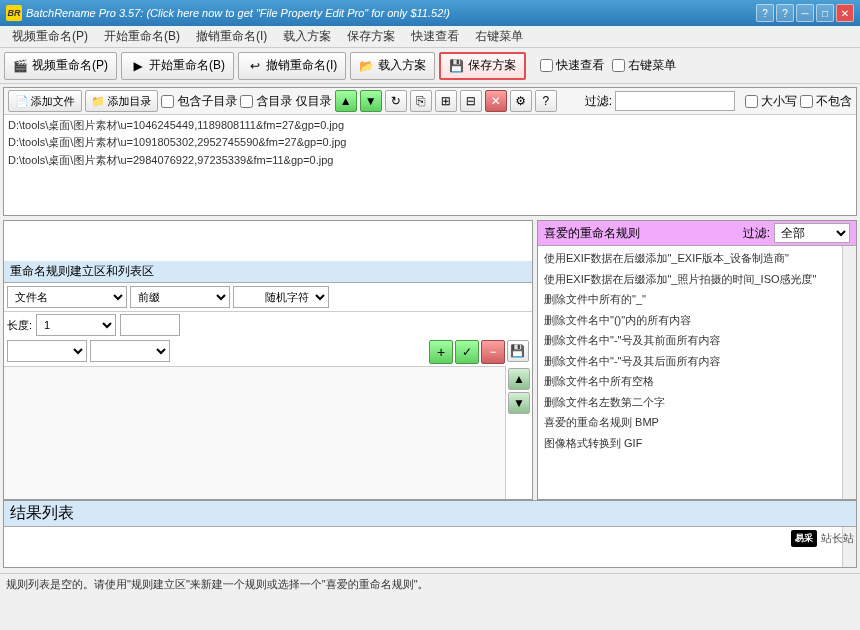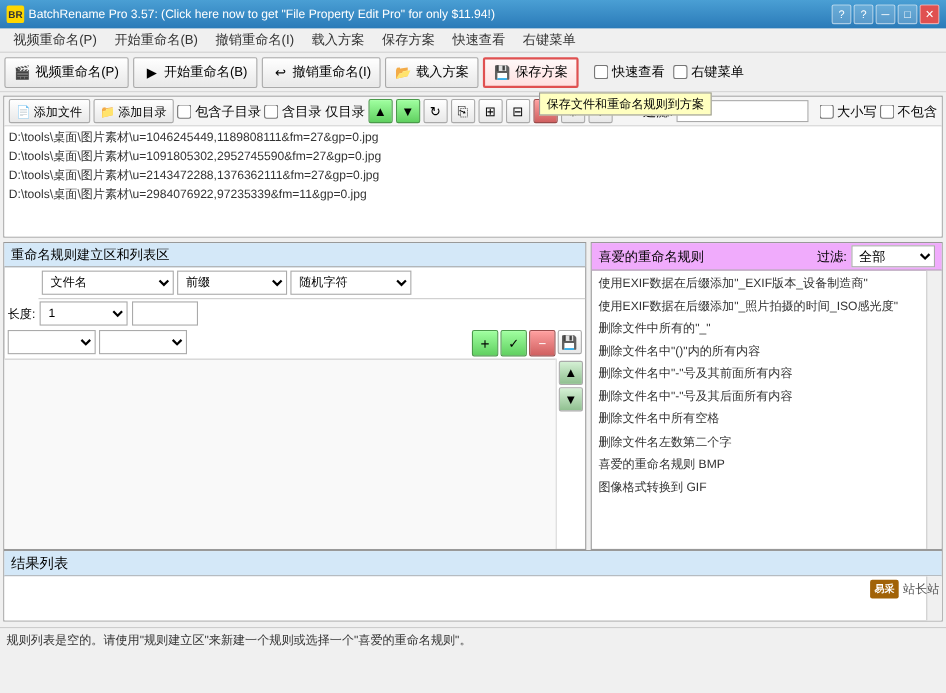--- a/index.html
+++ b/index.html
@@ -18,20 +18,21 @@
       display: flex;
       align-items: center;
       justify-content: space-between;
       height: 26px;
     }
     .title-bar-left {
       display: flex;
       align-items: center;
       gap: 4px;
       font-size: 11px;
+      font-style: italic;
     }
     .title-bar-icon {
       width: 16px;
       height: 16px;
       background: #ffd700;
       border-radius: 2px;
       display: flex;
       align-items: center;
       justify-content: center;
       font-size: 9px;
@@ -191,28 +192,28 @@
       border: 1px solid #999;
       background: white;
       display: flex;
       flex-direction: column;
     }
     .rules-builder-header {
       background: #d4e8f8;
       padding: 2px 6px;
       font-size: 12px;
       border-bottom: 1px solid #aaa;
+      margin-top: 40px;
     }
     .rules-builder-toolbar {
       padding: 3px;
       border-bottom: 1px solid #ccc;
       display: flex;
       gap: 3px;
       align-items: center;
-      margin-left: 31px;
     }
     .select-box {
       height: 22px;
       border: 1px solid #aaa;
       background: white;
       font-size: 11px;
       padding: 1px 3px;
     }
     .select-box-wide { width: 120px; }
     .select-box-medium { width: 100px; }
@@ -293,21 +294,21 @@
       border-left: 1px solid #ccc;
     }
     .result-section {
       border: 1px solid #999;
       background: white;
       margin-bottom: 2px;
     }
     .result-header {
       background: #d4e8f8;
       padding: 2px 6px;
-      font-size: 13px;
+      font-size: 16px;
       border-bottom: 1px solid #aaa;
     }
     .result-content {
       height: 40px;
       background: white;
       position: relative;
     }
     .result-scrollbar {
       position: absolute;
       right: 0;
@@ -348,21 +349,21 @@
     }
   </style>
 </head>
 <body>
 
 <div class="title-bar">
   <div class="title-bar-left">
     <div class="title-bar-icon">
       <span>BR</span>
     </div>
-    <span style="font-size:11px;">BatchRename Pro 3.57: (Click here now to get "File Property Edit Pro" for only $11.94!)</span>
+    <span style="font-size:11px;">BatchRename Pro 3.57: (Click here now to get "File Property Edit Pro" for only $11.52!)</span>
   </div>
   <div class="title-bar-buttons">
     <div class="title-btn">?</div>
     <div class="title-btn">?</div>
     <div class="title-btn">─</div>
     <div class="title-btn">□</div>
     <div class="title-btn close">✕</div>
   </div>
 </div>
 
@@ -404,21 +405,20 @@
   <div style="width:6px;"></div>
   <label class="checkbox-item">
     <input type="checkbox" style="">
     <span>快速查看</span>
   </label>
   <label class="checkbox-item" style="margin-left:4px;">
     <input type="checkbox" style="">
     <span>右键菜单</span>
   </label>
 
-  <div class="tooltip-box">保存文件和重命名规则到方案</div>
 </div>
 
 <div style="padding:3px; background:#f0f0f0; position:relative;">
 
   <div class="file-list-area">
     <div class="file-list-toolbar">
       <div class="small-btn">
         <span>📄</span>
         <span>添加文件</span>
       </div>
@@ -452,40 +452,39 @@
         <span>大小写</span>
       </label>
       <label class="checkbox-item">
         <input type="checkbox" style="">
         <span>不包含</span>
       </label>
     </div>
     <div class="file-list-content">
       <div class="file-entry">D:\tools\桌面\图片素材\u=1046245449,1189808111&amp;fm=27&amp;gp=0.jpg</div>
       <div class="file-entry">D:\tools\桌面\图片素材\u=1091805302,2952745590&amp;fm=27&amp;gp=0.jpg</div>
-      <div class="file-entry">D:\tools\桌面\图片素材\u=2143472288,1376362111&amp;fm=27&amp;gp=0.jpg</div>
       <div class="file-entry">D:\tools\桌面\图片素材\u=2984076922,97235339&amp;fm=11&amp;gp=0.jpg</div>
     </div>
   </div>
 
   <div class="bottom-section">
 
     <div class="rules-builder">
       <div class="rules-builder-header">
         <span>重命名规则建立区和列表区</span>
       </div>
       <div class="rules-builder-inner">
         <div class="rules-builder-toolbar">
           <select class="select-box select-box-wide">
             <option>文件名</option>
           </select>
           <select class="select-box select-box-medium">
             <option>前缀</option>
           </select>
-          <select class="select-box" style="width:110px;">
+          <select class="select-box" style="width:96px;text-align:right;">
             <option>随机字符</option>
           </select>
         </div>
         <div class="length-row">
           <span>长度:</span>
           <select class="select-box" style="width:80px;">
             <option>1</option>
           </select>
           <input class="number-input" type="text" value="" style="">
         </div>
@@ -545,21 +544,21 @@
   <div class="result-section">
     <div class="result-header">
       <span>结果列表</span>
     </div>
     <div class="result-content">
       <div class="result-scrollbar"></div>
     </div>
   </div>
 
   <div style="position:absolute; bottom: 26px; right: 6px; display:flex; align-items:center; gap:4px;">
-    <div style="background:#a16207; color:white; font-size:9px; padding:2px 4px; border-radius:2px; font-weight:bold;">易采</div>
+    <div style="background:#000000; color:white; font-size:9px; padding:2px 4px; border-radius:2px; font-weight:bold;">易采</div>
     <div style="font-size:11px; color:#555;">站长站</div>
   </div>
 
 </div>
 
 <div class="status-bar">
   <span>规则列表是空的。请使用"规则建立区"来新建一个规则或选择一个"喜爱的重命名规则"。</span>
 </div>
 
 </body></html>

